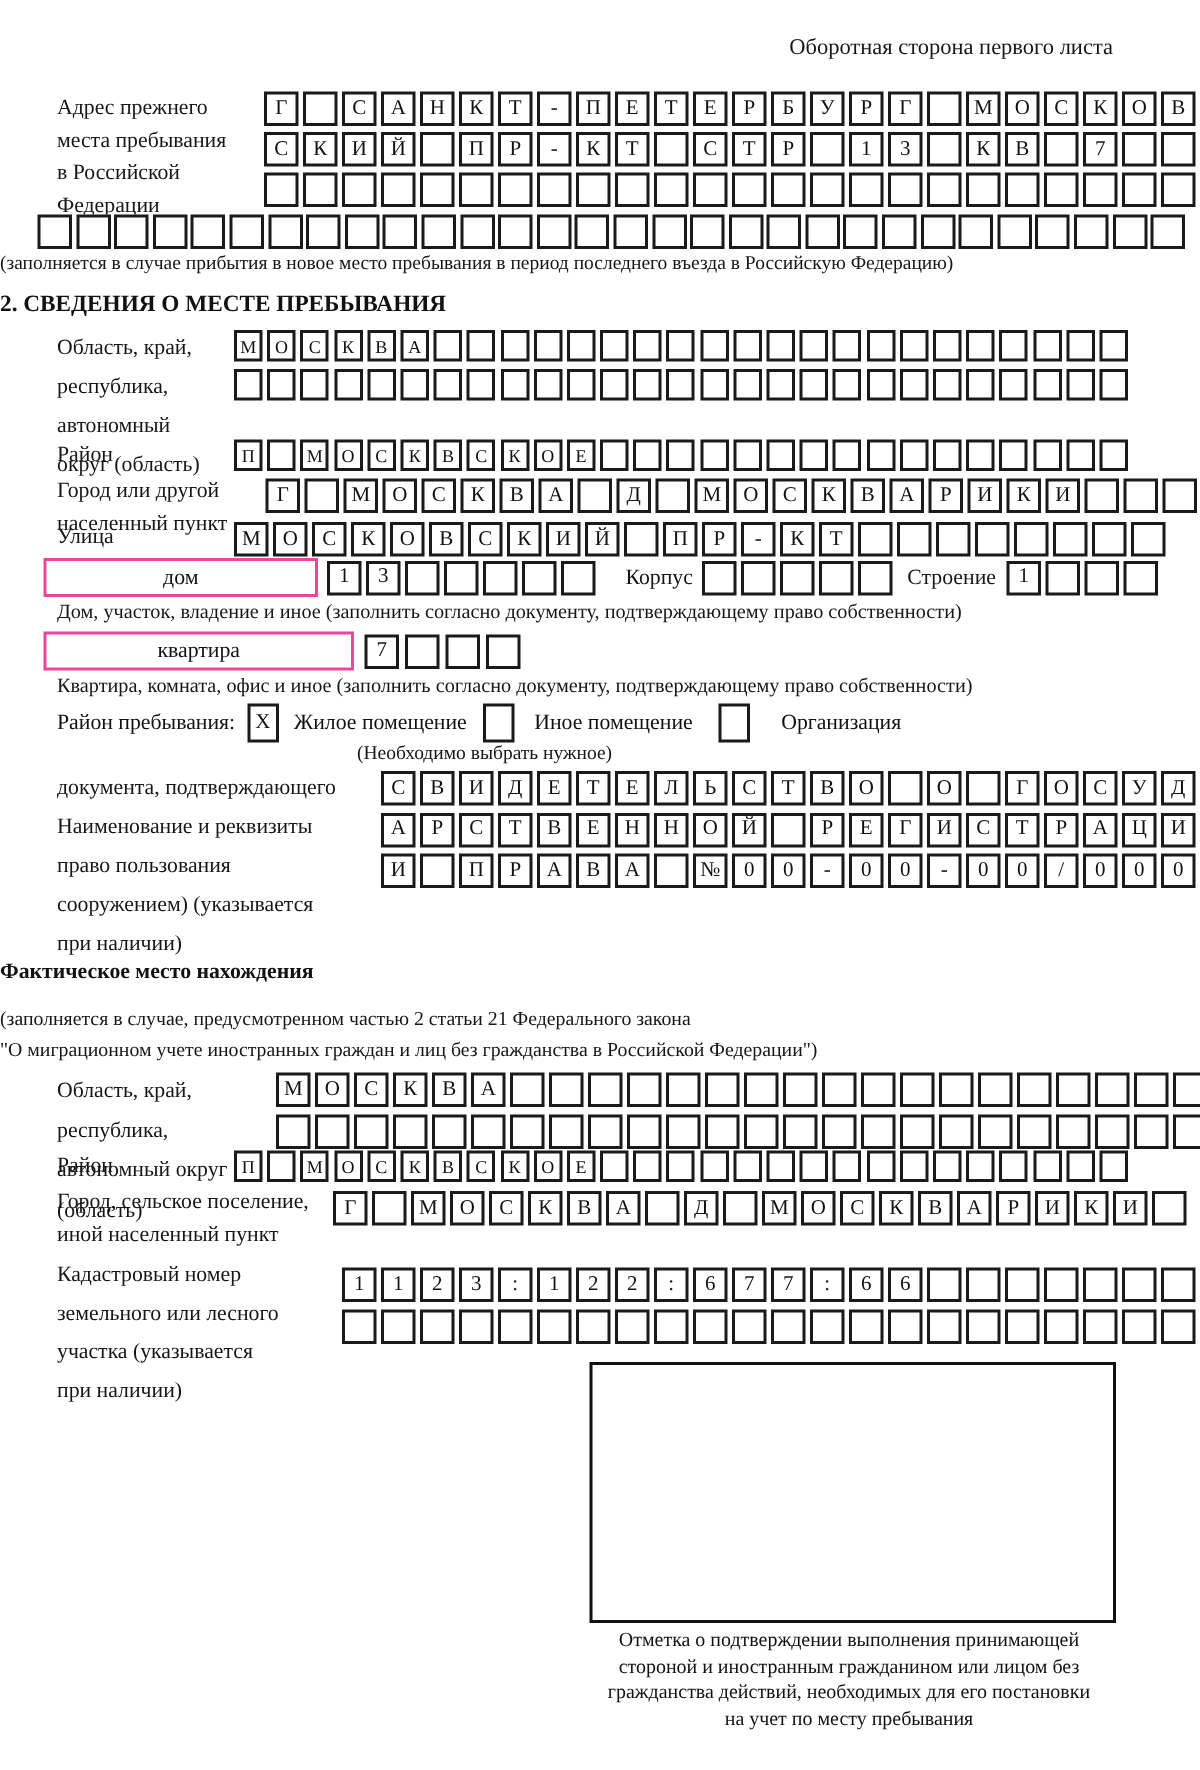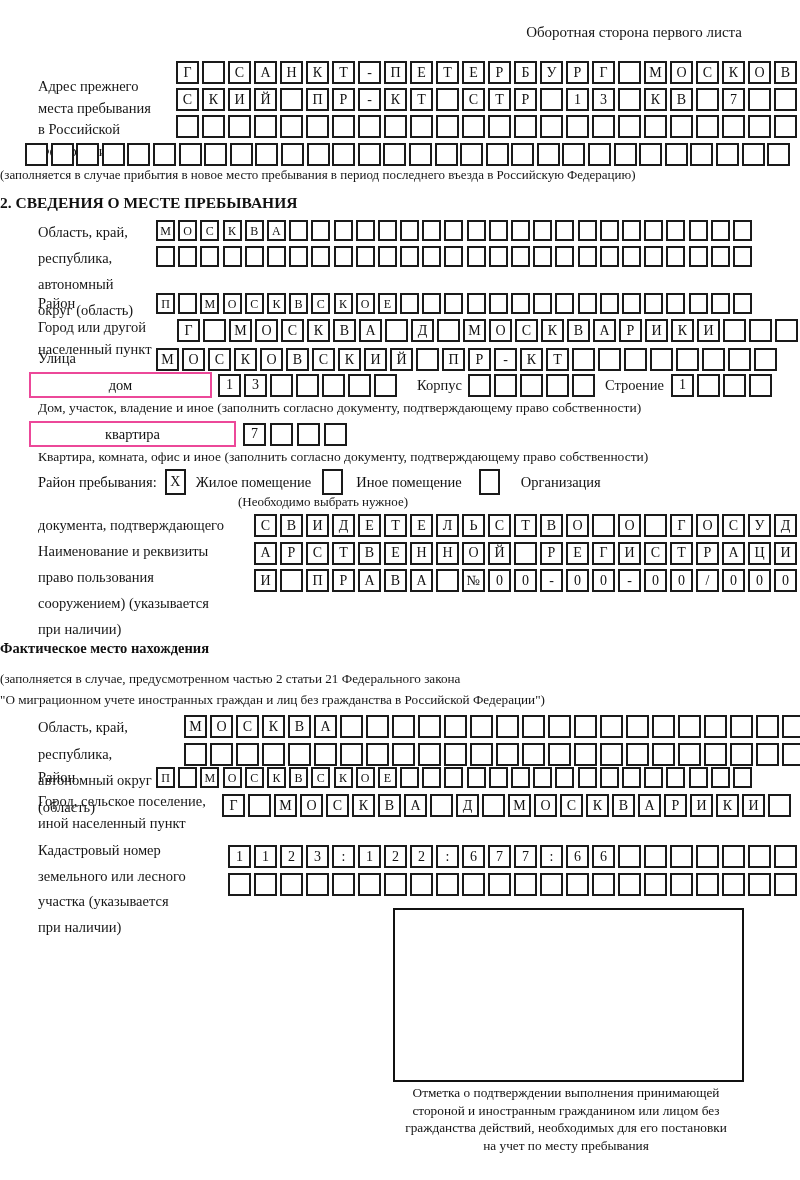--- a/index.html
+++ b/index.html
@@ -25,21 +25,21 @@
   .stamp{border:2px solid #111;background:#fff;}
   .cap{font-size:13.3px;line-height:17.5px;text-align:center;}
 </style>
 </head>
 <body>
 
 <div id="page">
 
   <div class="abs lbl" style="top:24px;right:58px;font-size:15px;">Оборотная сторона первого листа</div>
 
-  <div class="abs lbl" style="left:38px;top:76px;line-height:21.5px;">
+  <div class="abs lbl" style="left:38px;top:62px;line-height:21.5px;">
     <div>Адрес прежнего</div>
     <div>места пребывания</div>
     <div>в Российской</div>
     <div>Федерации</div>
   </div>
   <div class="abs rowcol" style="left:176px;top:61px;">
     <div class="row">
         <span class="cell">Г</span>
         <span class="cell"></span>
         <span class="cell">С</span>

